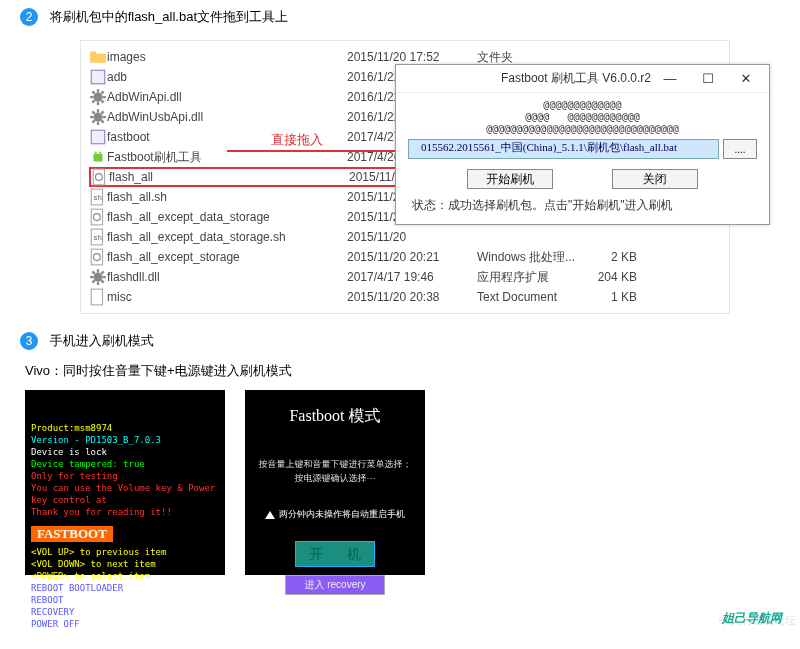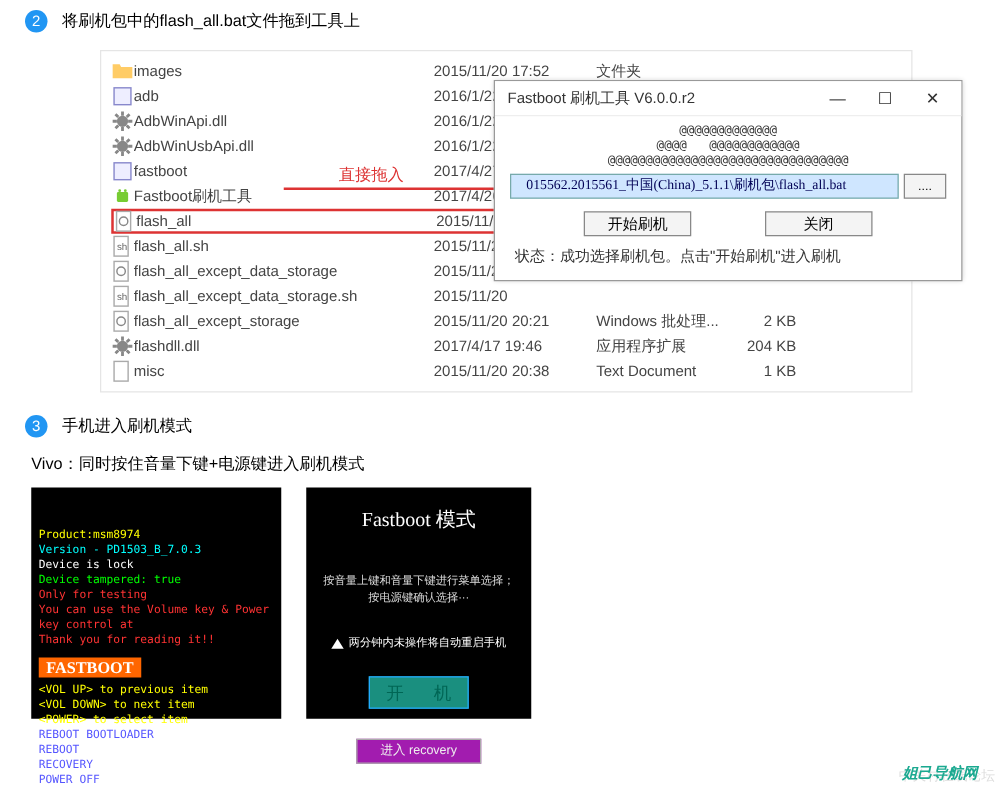--- a/index.html
+++ b/index.html
@@ -13,21 +13,21 @@
     .file-row .name-cell { width: 240px; overflow: hidden; white-space: nowrap; }
     .file-row .date-cell { width: 130px; }
     .file-row .type-cell { width: 100px; }
     .file-row .size-cell { width: 60px; text-align: right; }
     .file-row.highlight { border: 2px solid #d33; }
     .drag-label { position: absolute; left: 190px; top: 90px; color: #d33; font-size: 13px; z-index: 2; }
     .arrow-line { position: absolute; left: 146px; top: 109px; width: 320px; height: 2px; background: #d33; z-index: 3; }
     .arrow-head { position: absolute; left: 466px; top: 104px; width: 0; height: 0; border-left: 12px solid #d33; border-top: 6px solid transparent; border-bottom: 6px solid transparent; z-index: 3; }
     .dialog { position: absolute; left: 395px; top: 64px; width: 375px; background: #fff; border: 1px solid #999; z-index: 5; box-shadow: 0 0 4px rgba(0,0,0,0.2); }
     .dialog-titlebar { display: flex; align-items: center; height: 28px; padding: 0 4px 0 10px; background: #fff; border-bottom: 1px solid #eee; }
-    .dialog-title { flex: 1; font-size: 12px; color: #333; }
+    .dialog-title { flex: 1; font-size: 12px; color: #333; text-align: right; }
     .win-btn { width: 38px; height: 22px; display: flex; align-items: center; justify-content: center; color: #333; font-size: 13px; }
     .dialog-body { padding: 6px 12px 10px 12px; }
     .ascii-block { font-family: monospace; font-size: 10px; line-height: 12px; text-align: center; white-space: pre; color: #333; margin-bottom: 4px; }
     .path-row { display: flex; align-items: center; gap: 4px; }
     .path-input { flex: 1; height: 20px; background: #cfe6ff; border: 1px solid #7aa; font-size: 11px; padding: 0 12px; font-family: "Microsoft YaHei"; color: #005; overflow: hidden; white-space: nowrap; }
     .browse-btn { width: 34px; height: 20px; border: 1px solid #888; background: #f4f4f4; font-size: 10px; }
     .dlg-buttons { display: flex; justify-content: space-around; padding: 10px 30px 6px 30px; }
     .dlg-btn { width: 86px; height: 20px; border: 1px solid #888; background: #f4f4f4; font-size: 12px; }
     .status-row { font-size: 12px; padding: 2px 0 0 4px; color: #333; }
     .sub-text { padding: 8px 20px 4px 25px; font-size: 13px; }
@@ -40,21 +40,21 @@
     .shot1 .blue { color: #55f; }
     .shot1 .red { color: #f33; }
     .shot1 .white { color: #fff; }
     .fastboot-tag { display: inline-block; background: #f60; color: #fff; font-size: 13px; padding: 2px 6px; margin-top: 8px; font-family: "Microsoft YaHei"; font-weight: bold; }
     .shot2 { width: 180px; height: 185px; padding: 10px; text-align: center; font-size: 11px; }
     .shot2-title { font-size: 16px; color: #fff; margin-top: 6px; margin-bottom: 30px; font-family: "SimSun", serif; }
     .shot2-tip { font-size: 9px; color: #ddd; line-height: 14px; margin-bottom: 23px; }
     .warn-row { display: flex; align-items: center; justify-content: center; gap: 4px; font-size: 9px; color: #fff; margin-top: 6px; }
     .triangle-icon { width: 0; height: 0; border-left: 5px solid transparent; border-right: 5px solid transparent; border-bottom: 8px solid #fff; }
     .power-btn { display: inline-block; width: 80px; height: 26px; border: 1px solid #2af; background: #1a8f7f; color: #065; font-size: 14px; line-height: 24px; margin-top: 20px; letter-spacing: 10px; padding-left: 10px; }
-    .recovery-btn { display: inline-block; width: 100px; height: 20px; border: 1px solid #aaa; background: #a21caf; color: #eee; font-size: 10px; line-height: 18px; margin-top: 24px; }
+    .recovery-btn { display: inline-block; width: 100px; height: 20px; border: 1px solid #aaa; background: #8b5cf6; color: #eee; font-size: 10px; line-height: 18px; margin-top: 8px; }
     .watermark { position: absolute; right: 18px; bottom: 22px; font-size: 12px; font-weight: bold; font-style: italic; color: #1aa990; }
     .zol-wm { position: absolute; right: 4px; bottom: 21px; font-size: 11px; color: #ddd; }
   </style>
 </head>
 <body>
 
 <div class="step-row">
   <span class="step-badge">2</span>
   <span class="step-text">将刷机包中的flash_all.bat文件拖到工具上</span>
 </div>

